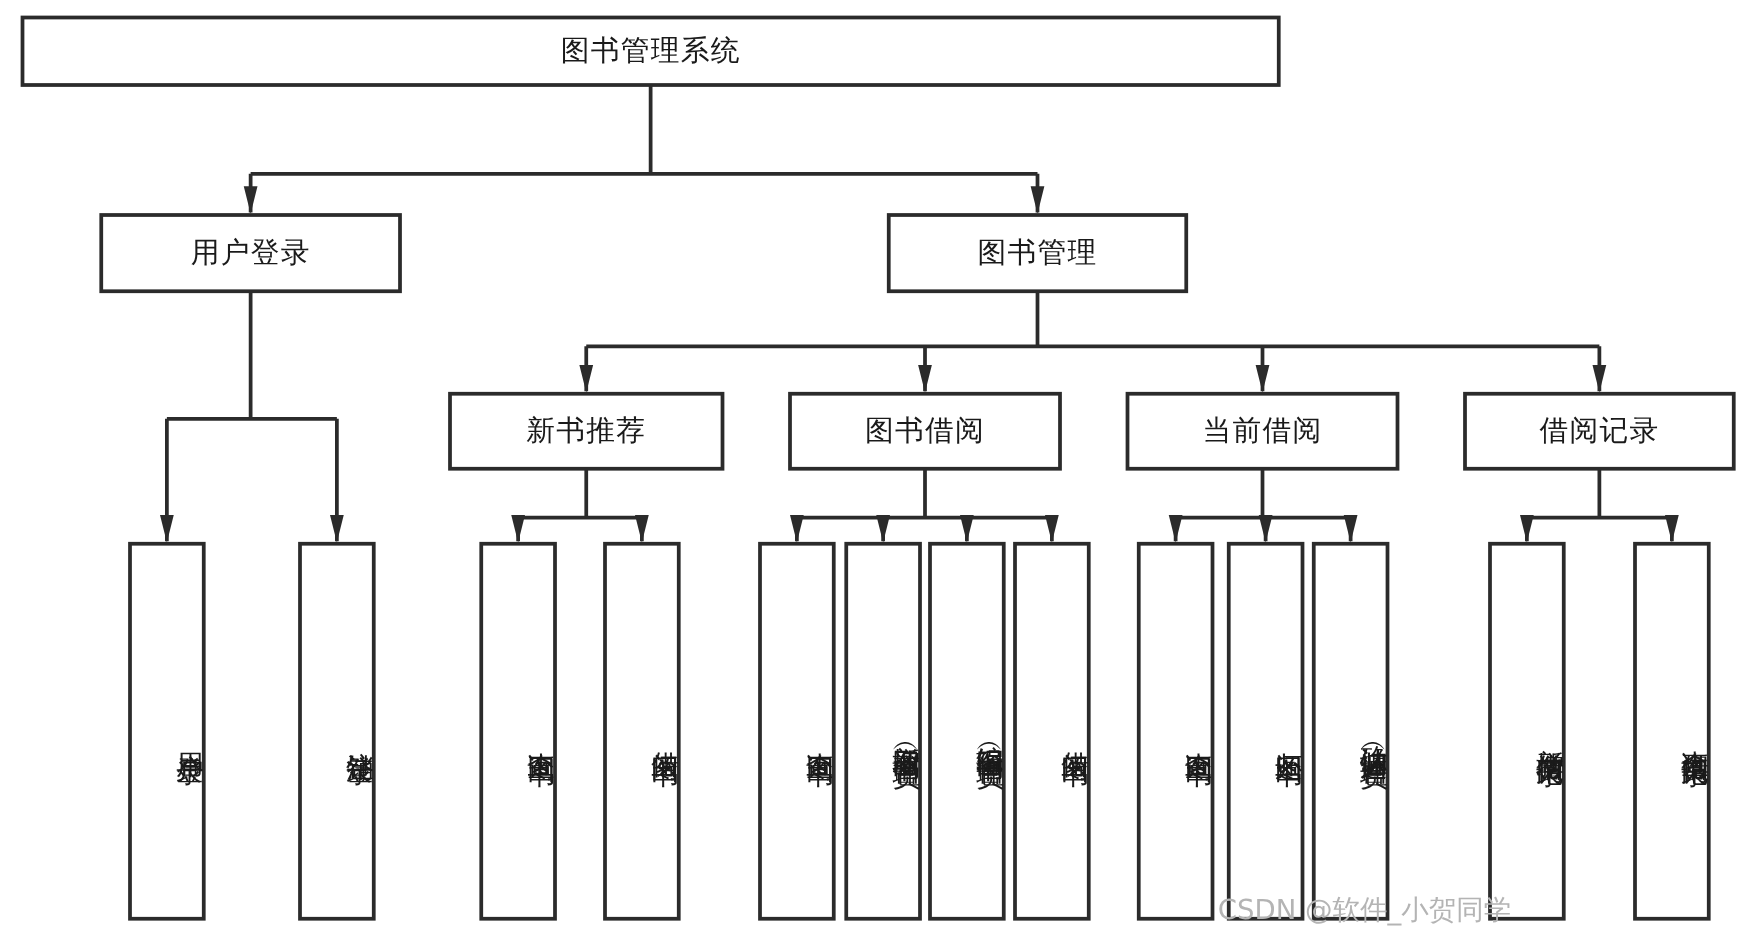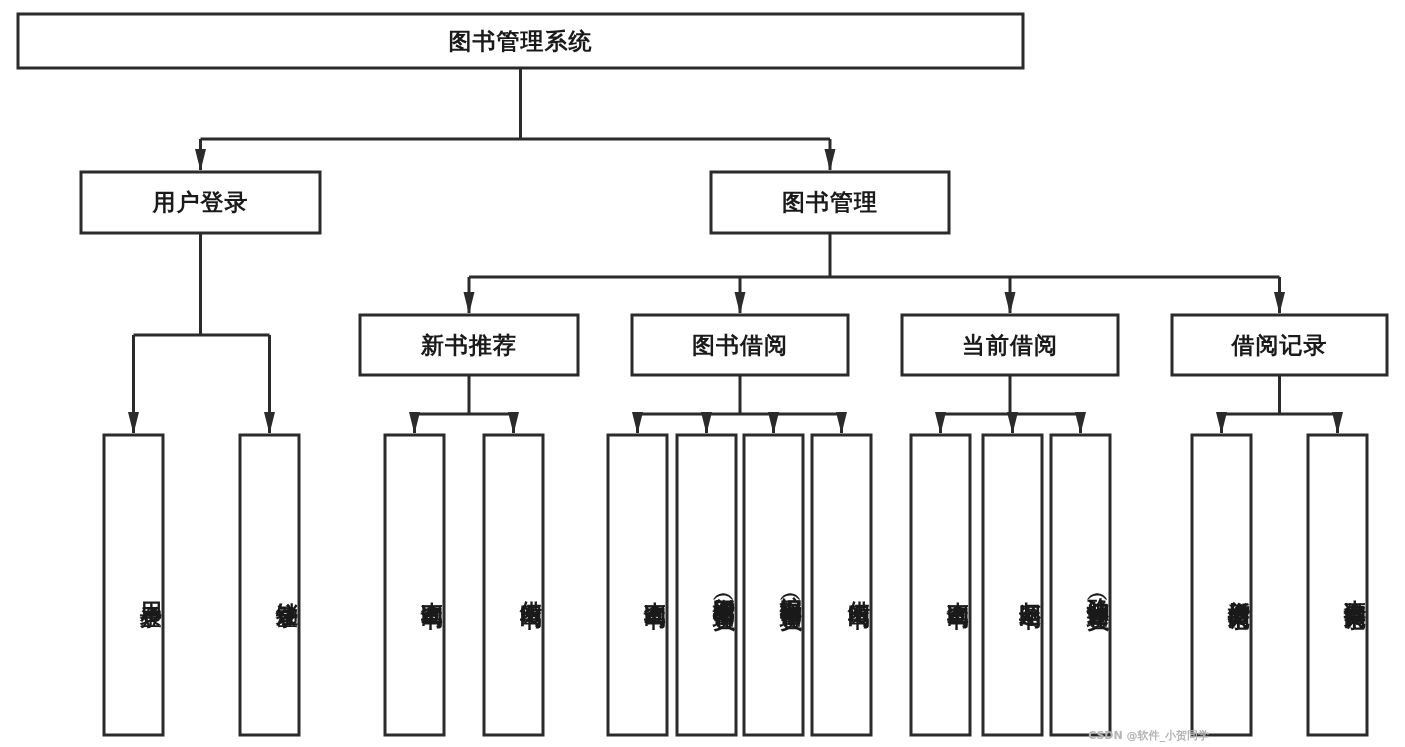--- a/index.html
+++ b/index.html
@@ -11,21 +11,20 @@
     width: 1405px;
     height: 747px;
     font-family: "DejaVu Sans", "Liberation Sans", sans-serif;
     overflow: hidden;
   }
   #diagram-root {
     position: relative;
     width: 1217px;
     height: 747px;
     background: #ffffff;
-    font-weight: bold;
   }
   svg.flow {
     position: absolute;
     left: 0;
     top: 0;
     width: 1405px;
     height: 747px;
   }
   .node-rect {
     fill: #ffffff;
@@ -62,21 +61,21 @@
     display: flex;
     align-items: flex-start;
     justify-content: center;
     pointer-events: none;
   }
   .watermark {
     position: absolute;
     right: 8px;
     bottom: 4px;
     font-family: "DejaVu Sans", "Liberation Sans", sans-serif;
-    font-size: 11px;
+    font-size: 22px;
     color: #b4b4b4;
     white-space: nowrap;
   }
 </style>
 </head>
 <body>
 
 <div id="diagram-root">
 
   <svg class="flow" viewBox="0 0 1405 747">

